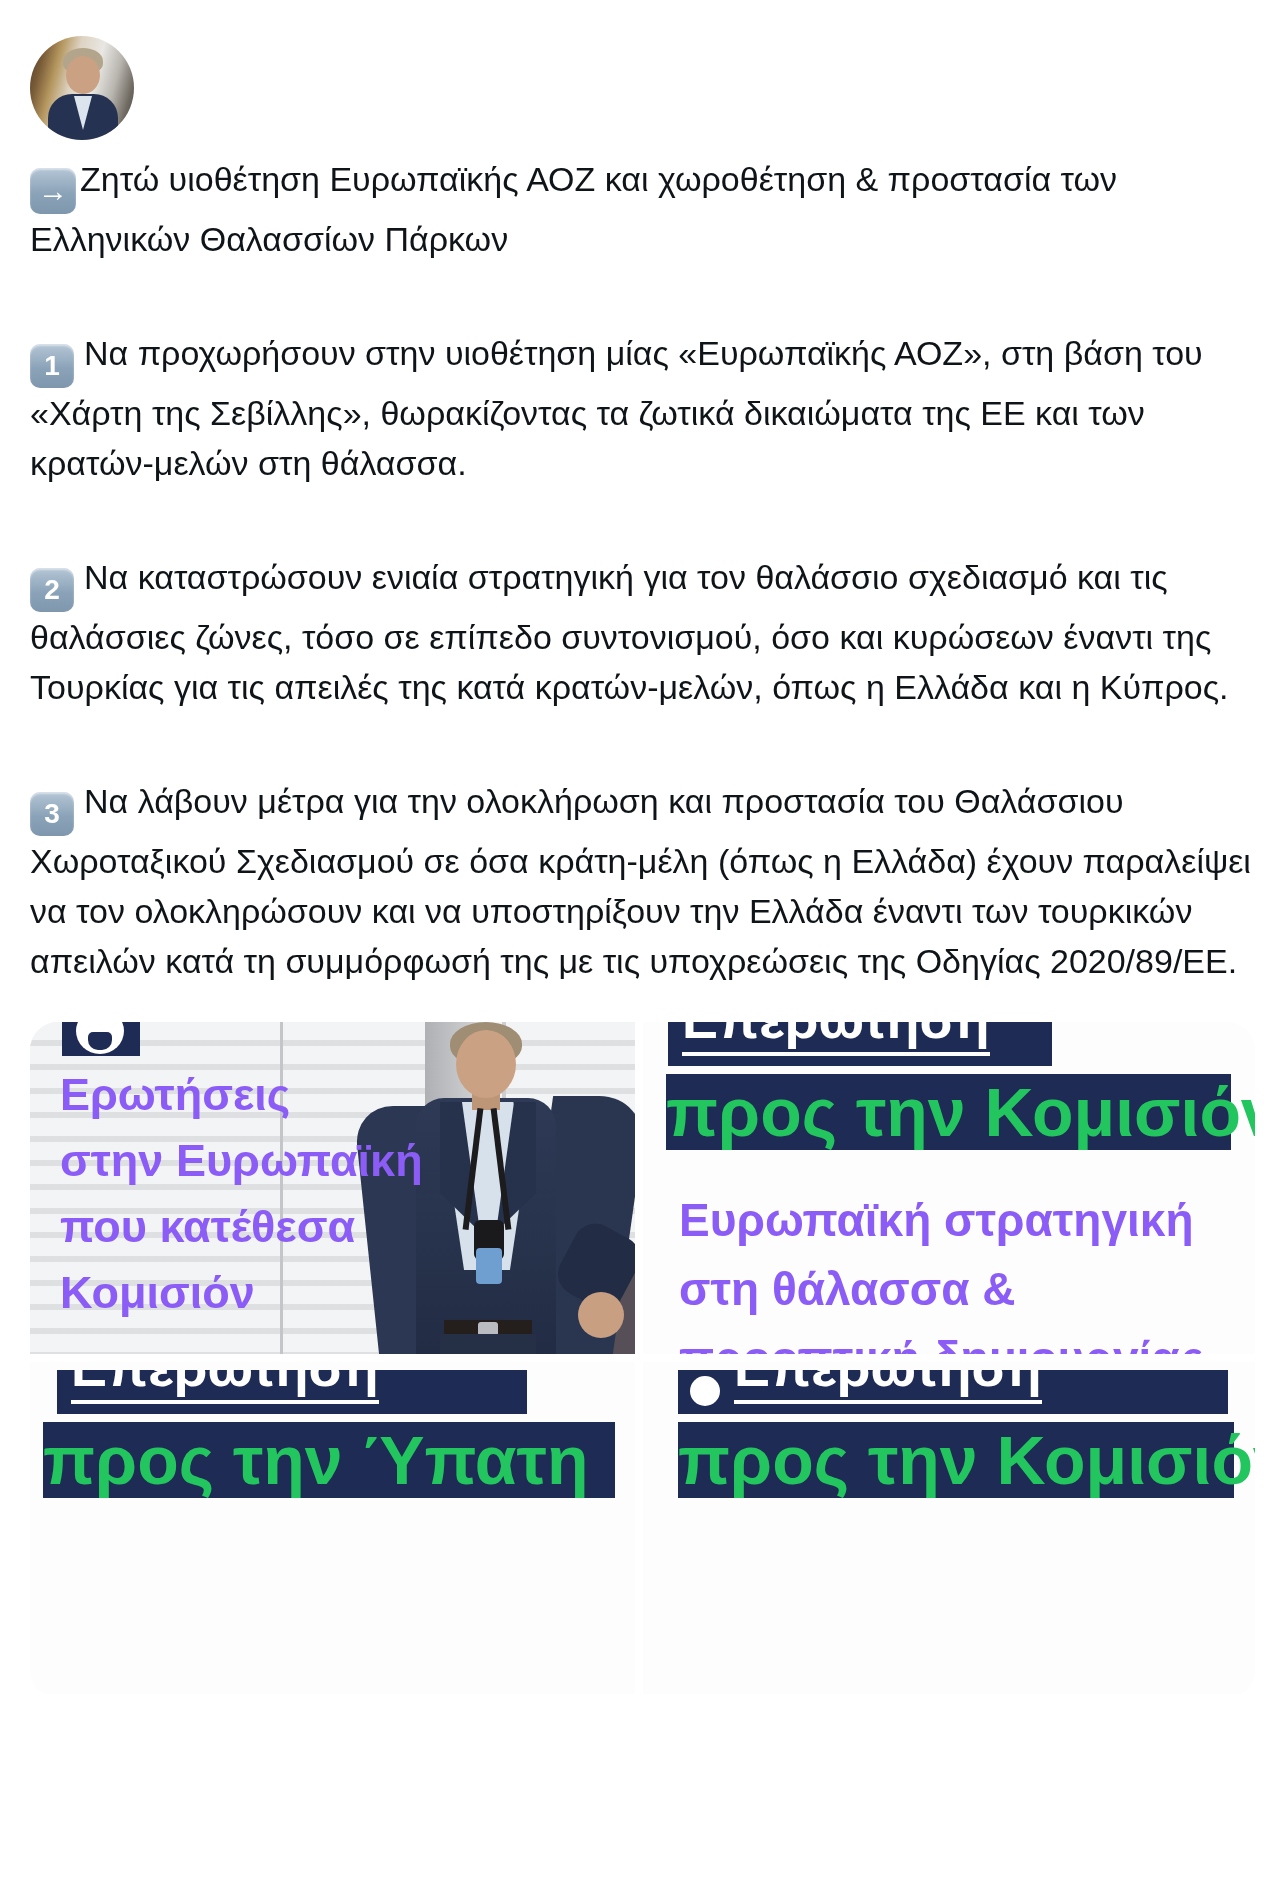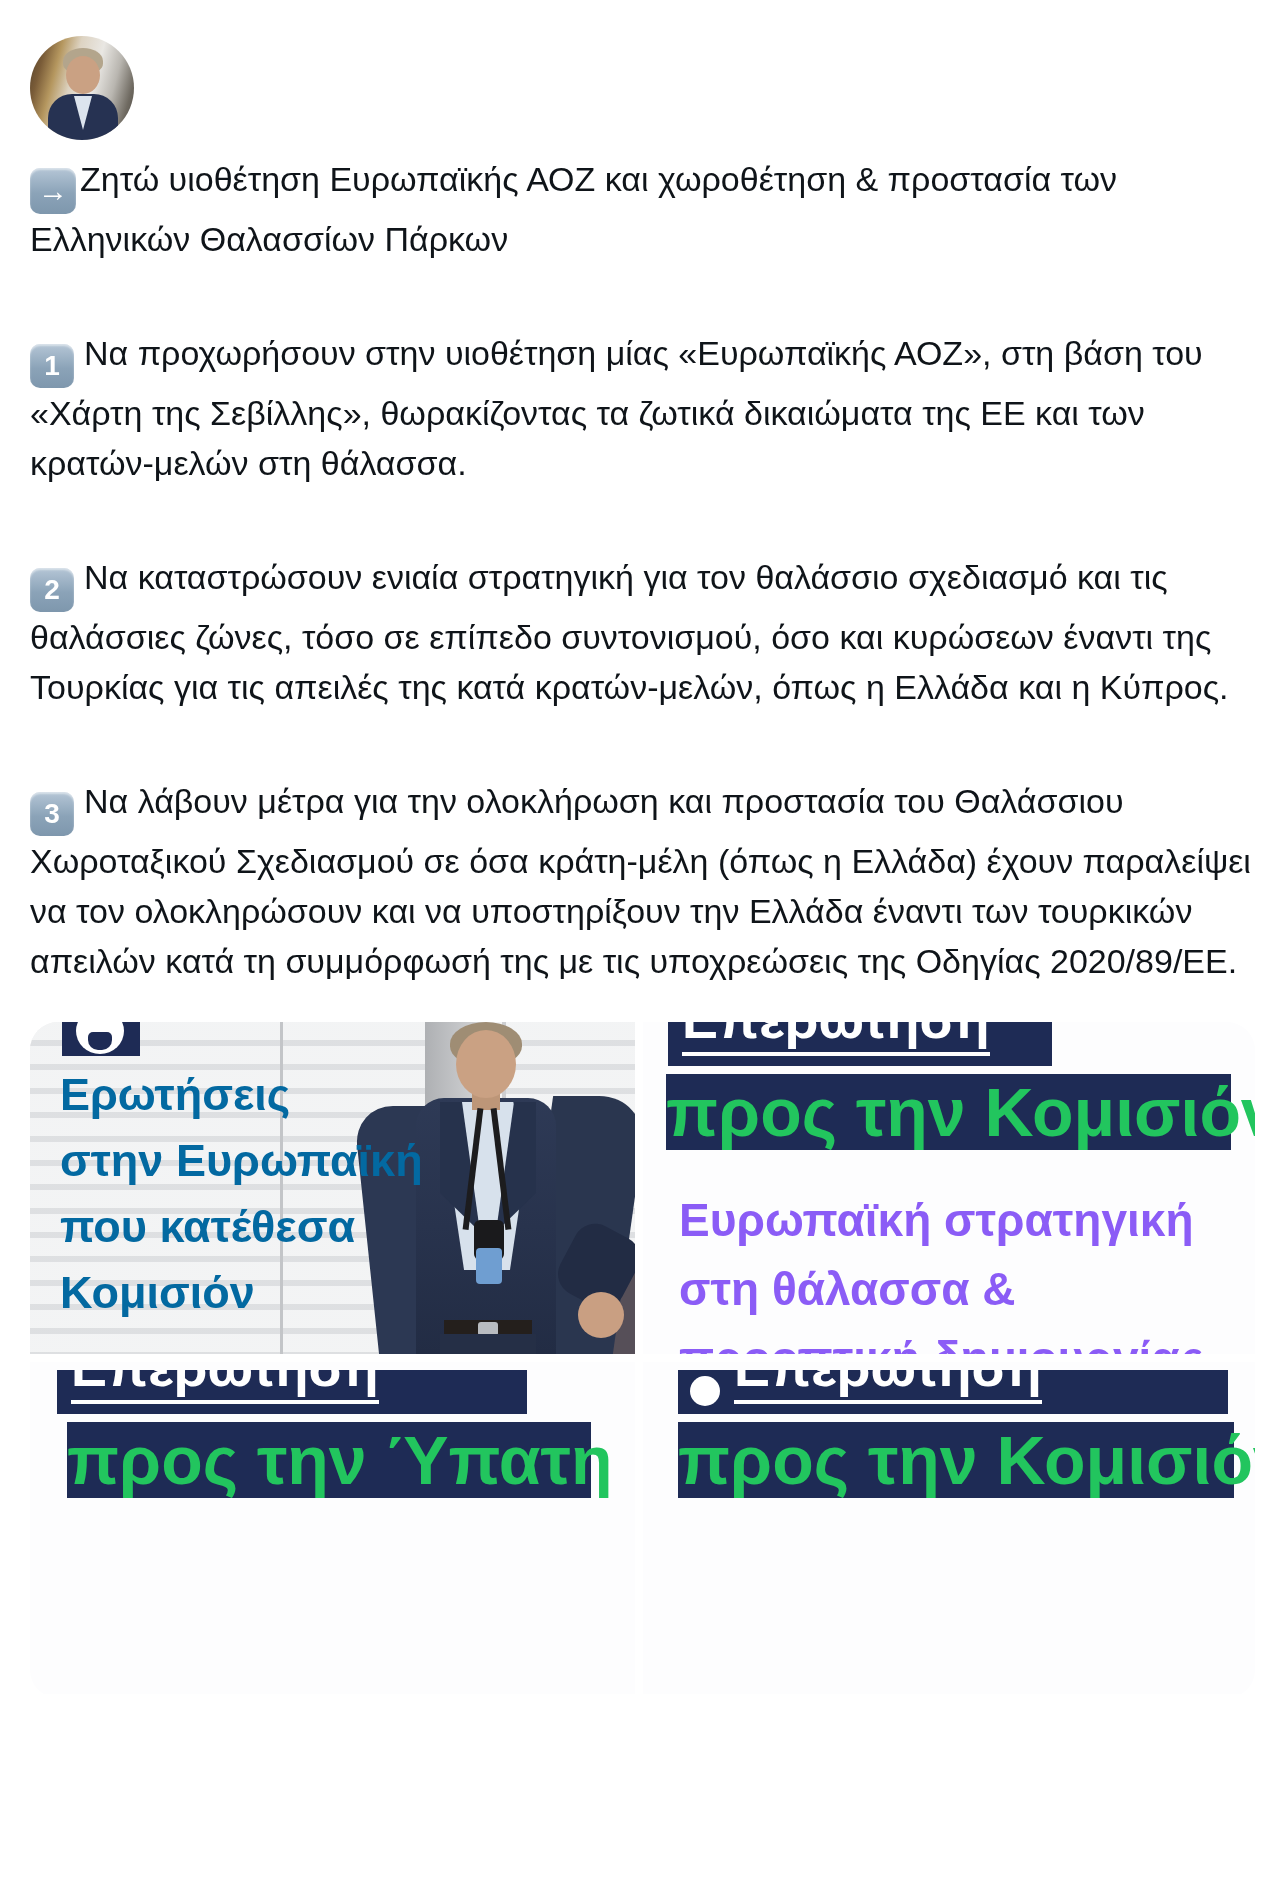--- a/index.html
+++ b/index.html
@@ -63,31 +63,31 @@
   .badge{position:absolute;left:114px;top:198px;width:30px;height:40px;background:#1a1a1c;border-radius:6px;}
   .badge-blue{position:absolute;left:116px;top:226px;width:26px;height:36px;background:#6f9ed1;border-radius:4px;}
   .belt{position:absolute;left:84px;top:298px;width:88px;height:18px;background:#241f1c;}
   .buckle{position:absolute;left:118px;top:300px;width:20px;height:14px;background:#b9bcc0;border-radius:3px;}
   .trousers{position:absolute;left:80px;top:312px;width:96px;height:20px;background:#252f46;}
   .sleeve{position:absolute;left:204px;top:206px;width:70px;height:76px;background:#222c44;border-radius:22px;transform:rotate(28deg);}
   .hand{position:absolute;left:218px;top:270px;width:46px;height:46px;border-radius:50%;background:#c99f82;}
   .logo-sq{position:absolute;left:32px;top:0;width:78px;height:34px;background:#1e2b55;}
   .logo-circle{position:absolute;left:14px;top:-14px;width:48px;height:46px;border-radius:50%;background:#ffffff;overflow:hidden;}
   .logo-blob{position:absolute;left:12px;bottom:4px;width:24px;height:18px;background:#1e2b55;border-radius:5px 5px 10px 10px;}
-  .overlay-lines{position:absolute;left:30px;top:40px;font-size:45px;font-weight:bold;line-height:66px;color:#0369a1;}
+  .overlay-lines{position:absolute;left:30px;top:40px;font-size:45px;font-weight:bold;line-height:66px;color:#8b5cf6;}
   
   .frag-bar{position:relative;background:#1e2b55;height:44px;overflow:hidden;}
   .frag-text{position:absolute;top:-34px;left:14px;color:#ffffff;font-weight:bold;font-size:54px;white-space:nowrap;border-bottom:4px solid #ffffff;padding-bottom:2px;}
   .frag-disc{position:absolute;left:12px;top:6px;width:30px;height:30px;border-radius:50%;background:#ffffff;}
   .main-bar{background:#1e2b55;color:#22c55e;font-size:68px;font-weight:bold;line-height:76px;height:76px;box-sizing:border-box;white-space:nowrap;margin-top:8px;}
   .tr-frag{margin-left:25px;width:384px;}
   .tr-main{margin-left:23px;width:565px;}
   .tr-body{margin:36px 0 0 36px;font-size:46px;font-weight:bold;color:#8b5cf6;line-height:69px;}
   .bl-frag{margin-left:27px;margin-top:8px;width:470px;}
-  .bl-main{margin-left:37px;width:524px;}
+  .bl-main{margin-left:13px;width:572px;}
   .br-frag{margin-left:35px;margin-top:8px;width:550px;}
   .br-frag .frag-text{left:56px;}
   .br-main{margin-left:35px;width:556px;}
 </style>
 </head>
 <body>
 
 <div class="tweet">
 
   <div class="header">

